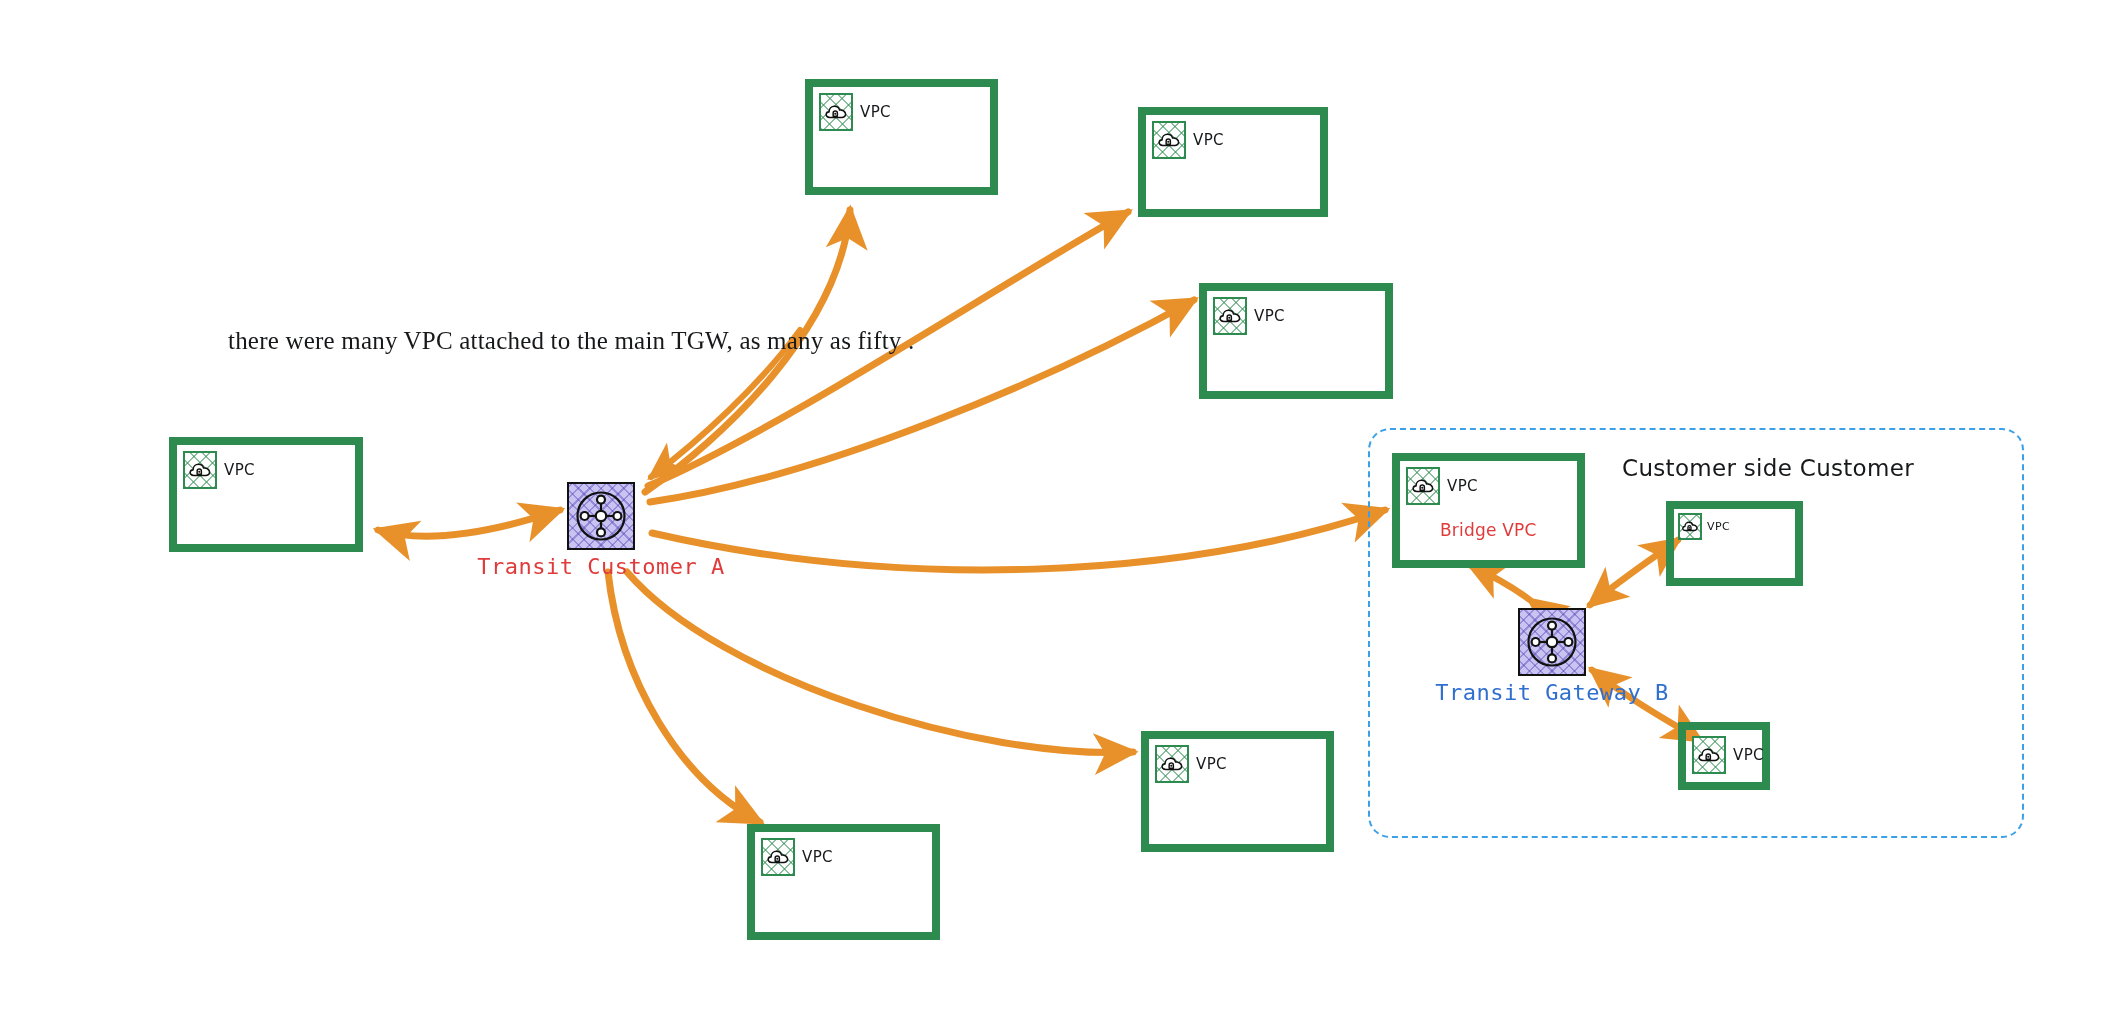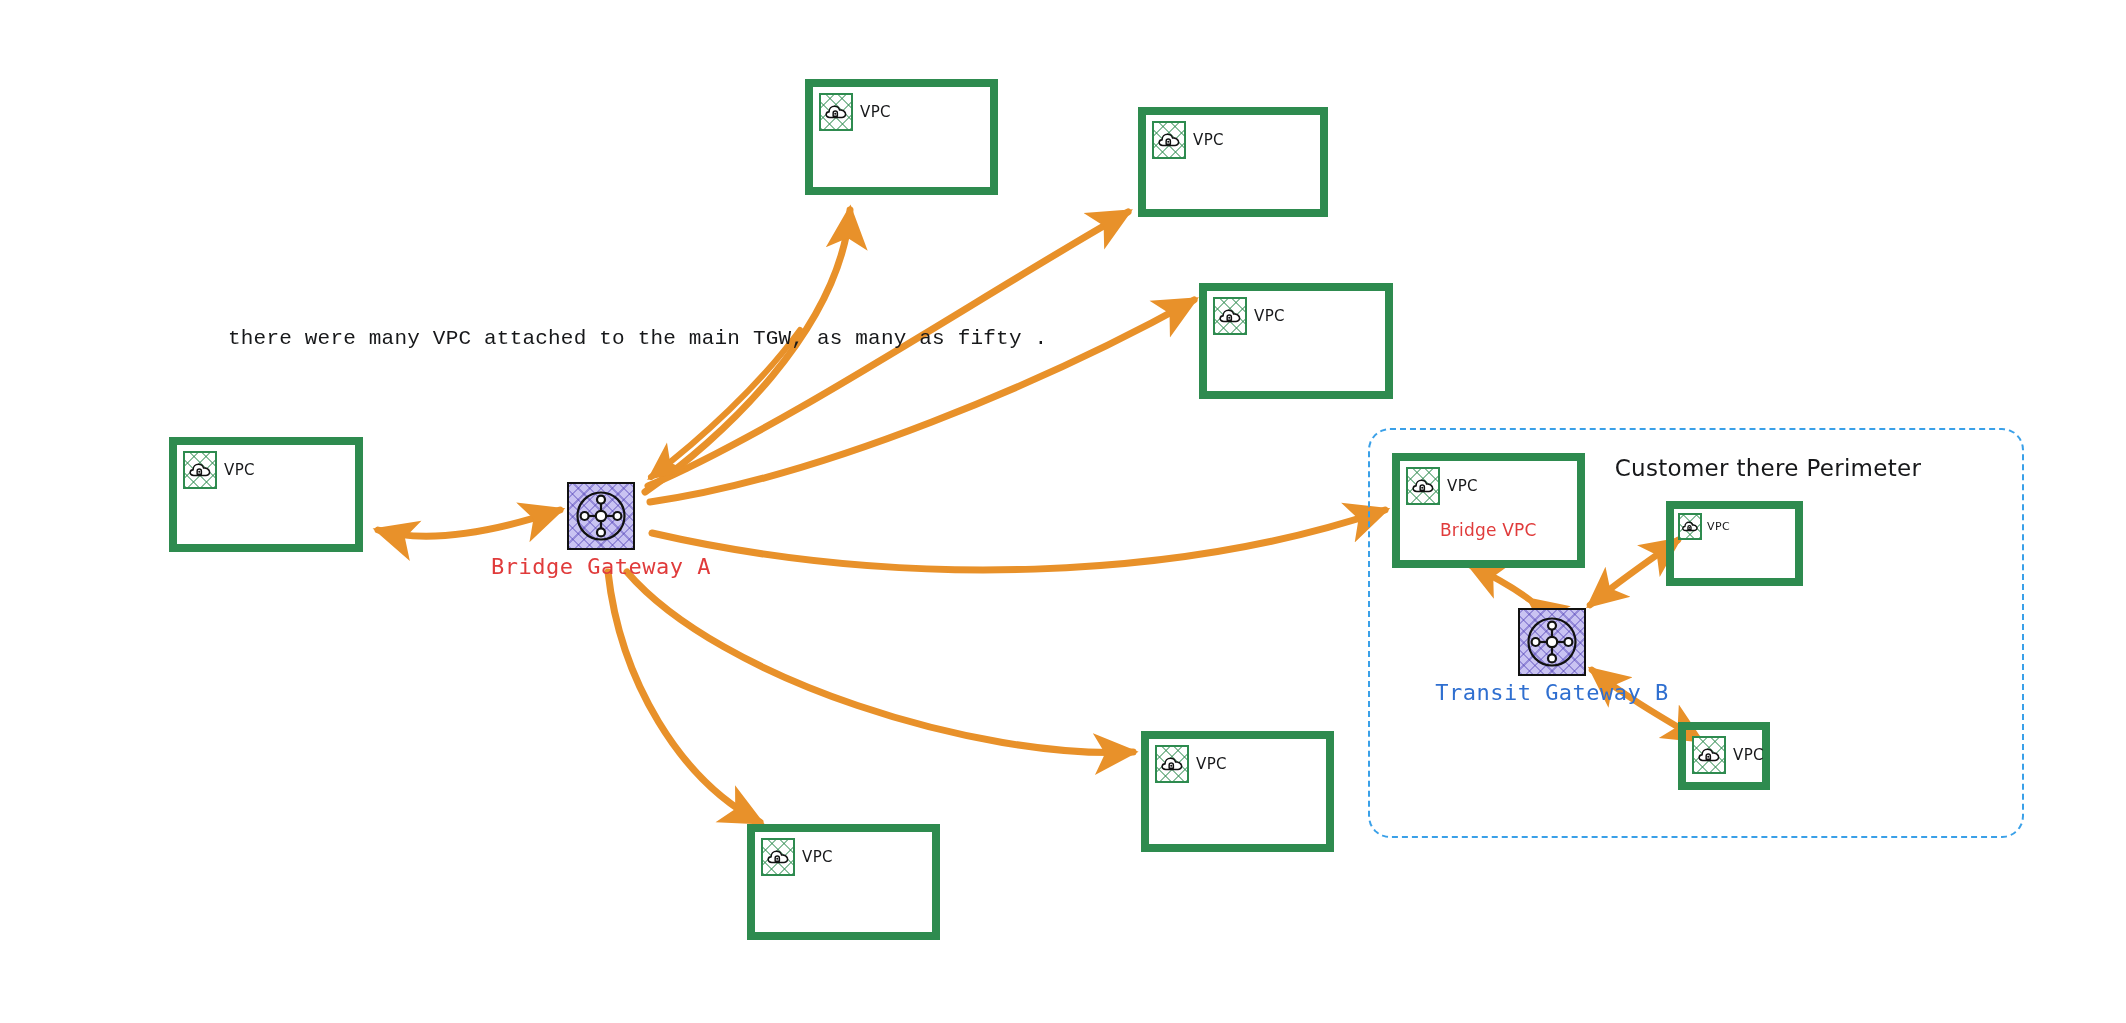--- a/index.html
+++ b/index.html
@@ -110,22 +110,22 @@
     font-family: "DejaVu Sans", sans-serif;
     font-size: 23px;
     color: #17181a;
     letter-spacing: .3px;
   }
 
   
   .note {
     position: absolute;
     white-space: nowrap;
-    font-family: Liberation Mono, monospace;
-    font-size: 21px;
+    font-family: Liberation Serif, serif;
+    font-size: 25px;
     color: #17181a;
     letter-spacing: .2px;
   }
   .inner-note {
     position: absolute;
     white-space: nowrap;
     font-family: "DejaVu Sans", sans-serif;
     font-size: 17px;
     letter-spacing: .2px;
     text-align: right;
@@ -166,21 +166,21 @@
 
       <path d="M 1530,600 C 1510,585 1490,575 1470,565" marker-end="url(#ah-start)" marker-start="url(#ah)" stroke-width="6.5"></path>
 
       <path d="M 1590,605 C 1620,580 1650,560 1678,540" marker-end="url(#ah)" marker-start="url(#ah-start)" stroke-width="6.5"></path>
 
       <path d="M 1592,670 C 1630,700 1670,722 1700,740" marker-end="url(#ah)" marker-start="url(#ah-start)" stroke-width="6.5"></path>
     </g>
   </svg>
 
   <div class="perimeter" id="perimeter-box" style="left: 1368px; top: 428px; width: 656px; height: 410px; border-color: rgb(58, 160, 232);"></div>
-  <div class="perimeter-title" id="perimeter-title" style="left: 1768px; top: 455px; transform: translateX(-50%);">Customer there Perimeter</div>
+  <div class="perimeter-title" id="perimeter-title" style="left: 1768px; top: 455px; transform: translateX(-50%);">Customer side Customer</div>
 
   <div class="note" id="annotation-note" style="left: 228px; top: 327px;">there were many VPC attached to the main TGW, as many as fifty .</div>
 
   <div id="vpc-layer">
       <div class="vpc-box" style="left: 805px; top: 79px; width: 193px; height: 116px; border-color: rgb(46, 139, 79);">
         <div class="vpc-head">
           <div class="vpc-icon" style="border-color: rgb(46, 139, 79);">
             <svg width="22" height="18" viewBox="0 0 24 19" aria-hidden="true">
   <path d="M5.2,15.4 C2.4,15.4 1,13.7 1.3,11.9 C1.6,10.2 3.1,9.3 4.4,9.4
            C4.4,5.6 7.2,3.2 10.3,3.2 C13.1,3.2 15.3,5 15.9,7.4
@@ -322,21 +322,21 @@
   <circle cx="28" cy="28" r="23.5" fill="none" stroke="#111" stroke-width="2.2"></circle>
   <line x1="28" y1="12.5" x2="28" y2="43.5" stroke="#111" stroke-width="2.2"></line>
   <line x1="12.5" y1="28" x2="43.5" y2="28" stroke="#111" stroke-width="2.2"></line>
   <circle cx="28" cy="28" r="5.2" fill="#ffffff" stroke="#111" stroke-width="2.2"></circle>
   <circle cx="28" cy="11.6" r="4.0" fill="#ffffff" stroke="#111" stroke-width="2.2"></circle>
   <circle cx="28" cy="44.4" r="4.0" fill="#ffffff" stroke="#111" stroke-width="2.2"></circle>
   <circle cx="11.6" cy="28" r="4.0" fill="#ffffff" stroke="#111" stroke-width="2.2"></circle>
   <circle cx="44.4" cy="28" r="4.0" fill="#ffffff" stroke="#111" stroke-width="2.2"></circle>
 </svg>
         </div>
-        <div class="tgw-label" style="color: rgb(224, 59, 59);">Bridge Gateway A</div>
+        <div class="tgw-label" style="color: rgb(224, 59, 59);">Transit Customer A</div>
       </div>
       <div class="tgw" style="left: 1518px; top: 608px;">
         <div class="tgw-icon">
           <svg width="56" height="56" viewBox="0 0 56 56" aria-hidden="true">
   <circle cx="28" cy="28" r="23.5" fill="none" stroke="#111" stroke-width="2.2"></circle>
   <line x1="28" y1="12.5" x2="28" y2="43.5" stroke="#111" stroke-width="2.2"></line>
   <line x1="12.5" y1="28" x2="43.5" y2="28" stroke="#111" stroke-width="2.2"></line>
   <circle cx="28" cy="28" r="5.2" fill="#ffffff" stroke="#111" stroke-width="2.2"></circle>
   <circle cx="28" cy="11.6" r="4.0" fill="#ffffff" stroke="#111" stroke-width="2.2"></circle>
   <circle cx="28" cy="44.4" r="4.0" fill="#ffffff" stroke="#111" stroke-width="2.2"></circle>

